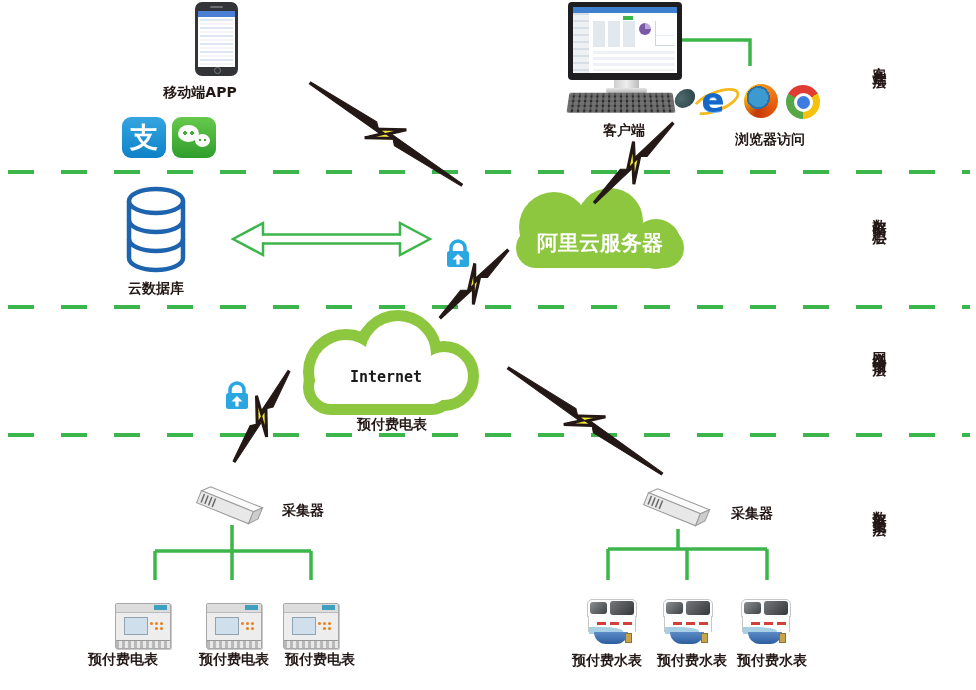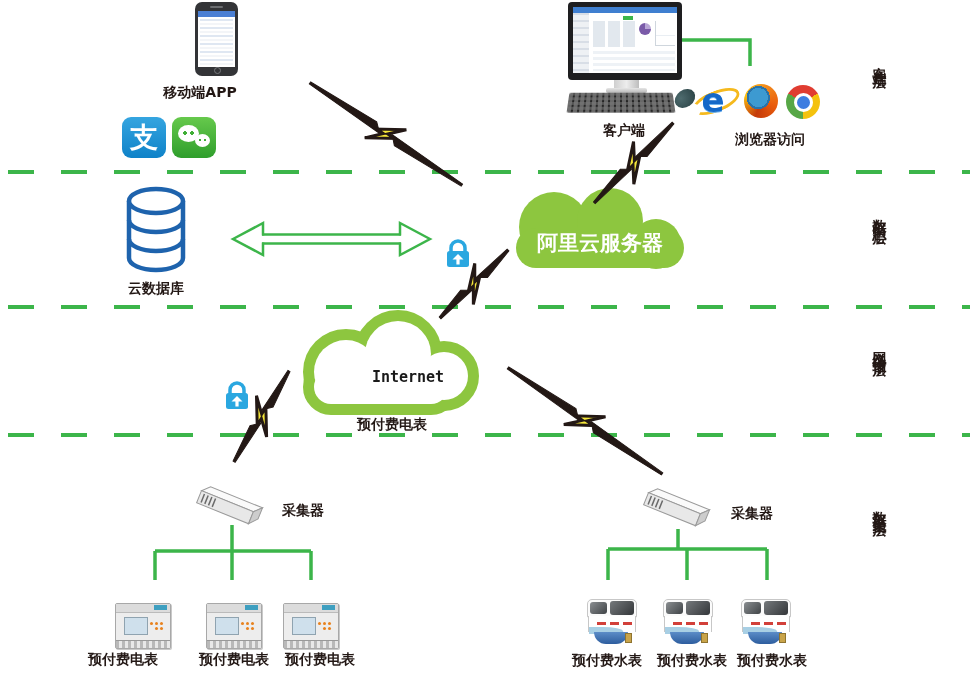--- a/index.html
+++ b/index.html
@@ -328,21 +328,21 @@
     <div class="wm-pipe">
         <div class="wm-fit"></div>
       </div>
   </div>
 
   <div class="lbl" style="left:200px;top:84px">移动端APP</div>
   <div class="lbl" style="left:624px;top:122px">客户端</div>
   <div class="lbl" style="left:770px;top:131px">浏览器访问</div>
   <div class="lbl" style="left:156px;top:280px">云数据库</div>
   <div class="lbl cloud-lbl" style="left:600px;top:229px">阿里云服务器</div>
-  <div class="lbl inet-lbl" style="left:408px;top:368px">Internet</div>
+  <div class="lbl inet-lbl" style="left:386px;top:368px">Internet</div>
   <div class="lbl" style="left:392px;top:416px">预付费电表</div>
   <div class="lbl" style="left:303px;top:502px">采集器</div>
   <div class="lbl" style="left:752px;top:505px">采集器</div>
 
   <div class="lbl" style="left:123px;top:651px">预付费电表</div>
   <div class="lbl" style="left:234px;top:651px">预付费电表</div>
   <div class="lbl" style="left:320px;top:651px">预付费电表</div>
   <div class="lbl" style="left:607px;top:652px">预付费水表</div>
   <div class="lbl" style="left:692px;top:652px">预付费水表</div>
   <div class="lbl" style="left:772px;top:652px">预付费水表</div>

